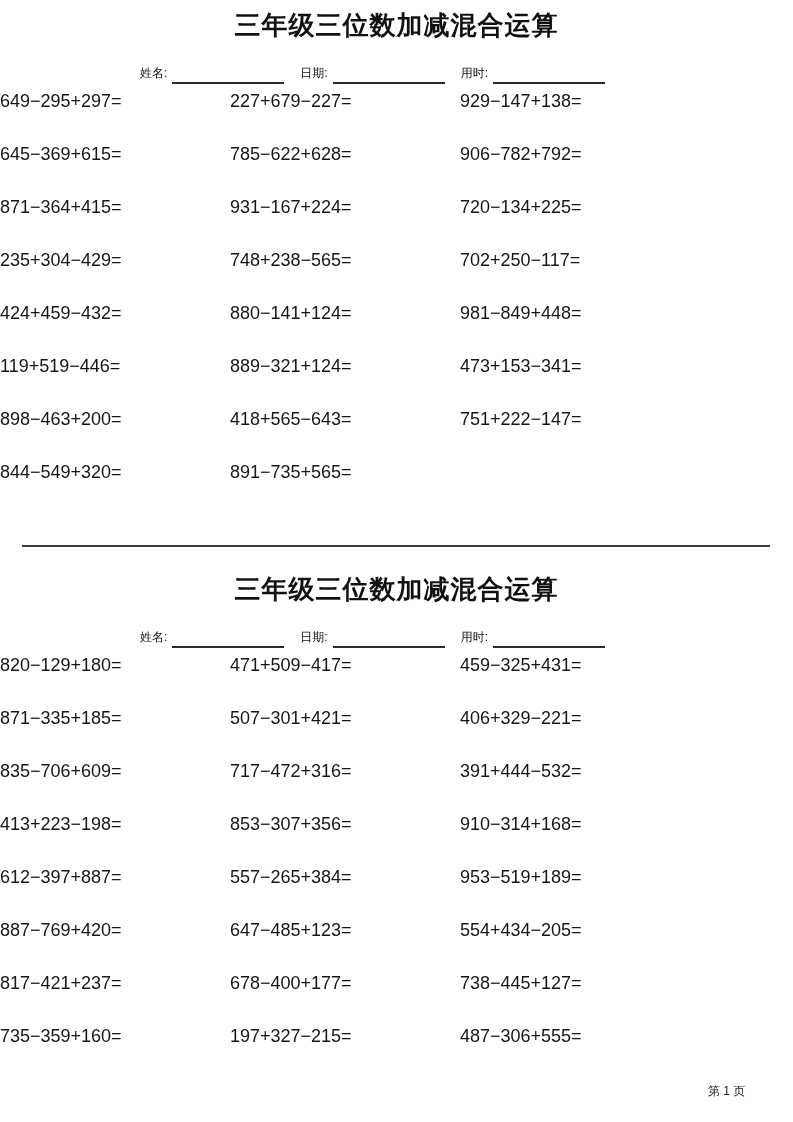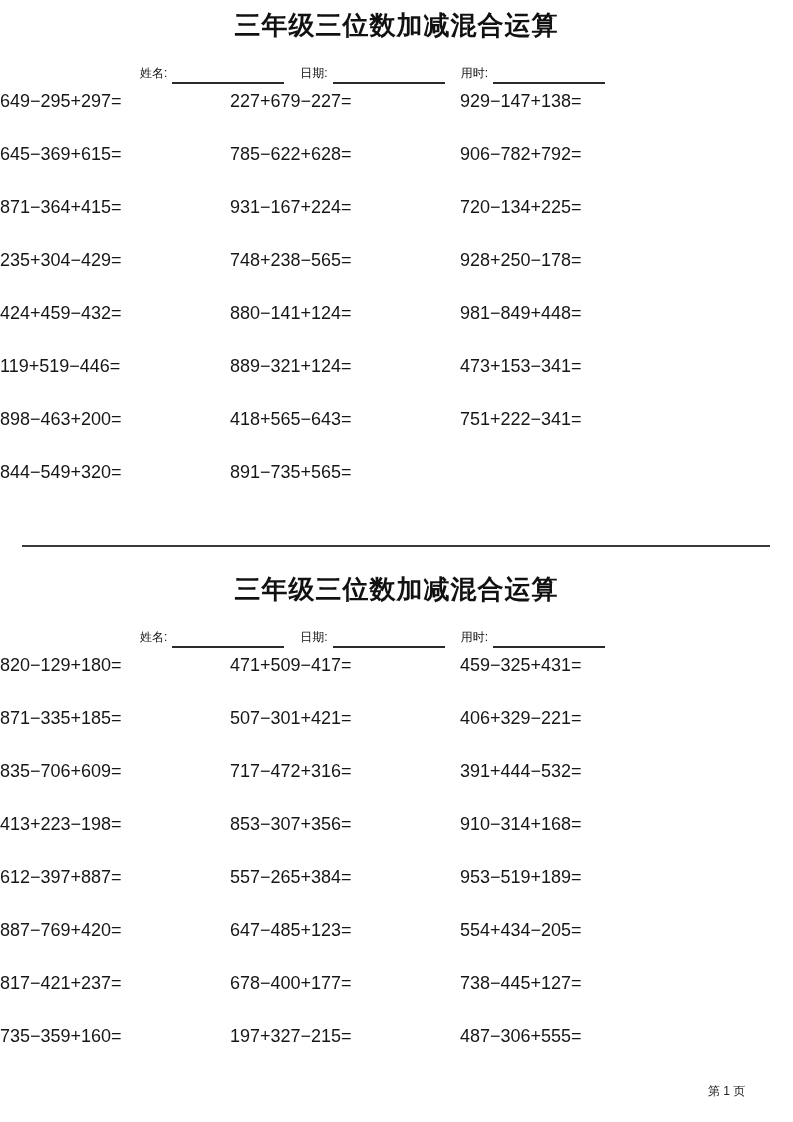--- a/index.html
+++ b/index.html
@@ -105,30 +105,30 @@
         <div class="problem">227+679−227=</div>
         <div class="problem">929−147+138=</div>
         <div class="problem">645−369+615=</div>
         <div class="problem">785−622+628=</div>
         <div class="problem">906−782+792=</div>
         <div class="problem">871−364+415=</div>
         <div class="problem">931−167+224=</div>
         <div class="problem">720−134+225=</div>
         <div class="problem">235+304−429=</div>
         <div class="problem">748+238−565=</div>
-        <div class="problem">928+250−178=</div>
+        <div class="problem">702+250−117=</div>
         <div class="problem">424+459−432=</div>
         <div class="problem">880−141+124=</div>
         <div class="problem">981−849+448=</div>
         <div class="problem">119+519−446=</div>
         <div class="problem">889−321+124=</div>
         <div class="problem">473+153−341=</div>
         <div class="problem">898−463+200=</div>
         <div class="problem">418+565−643=</div>
-        <div class="problem">751+222−341=</div>
+        <div class="problem">751+222−147=</div>
         <div class="problem">844−549+320=</div>
         <div class="problem">891−735+565=</div>
       </div>
   </div>
 
   <div class="divider"></div>
 
   <div class="section section-bottom">
     <div class="title">三年级三位数加减混合运算</div>
     <div class="fields">

